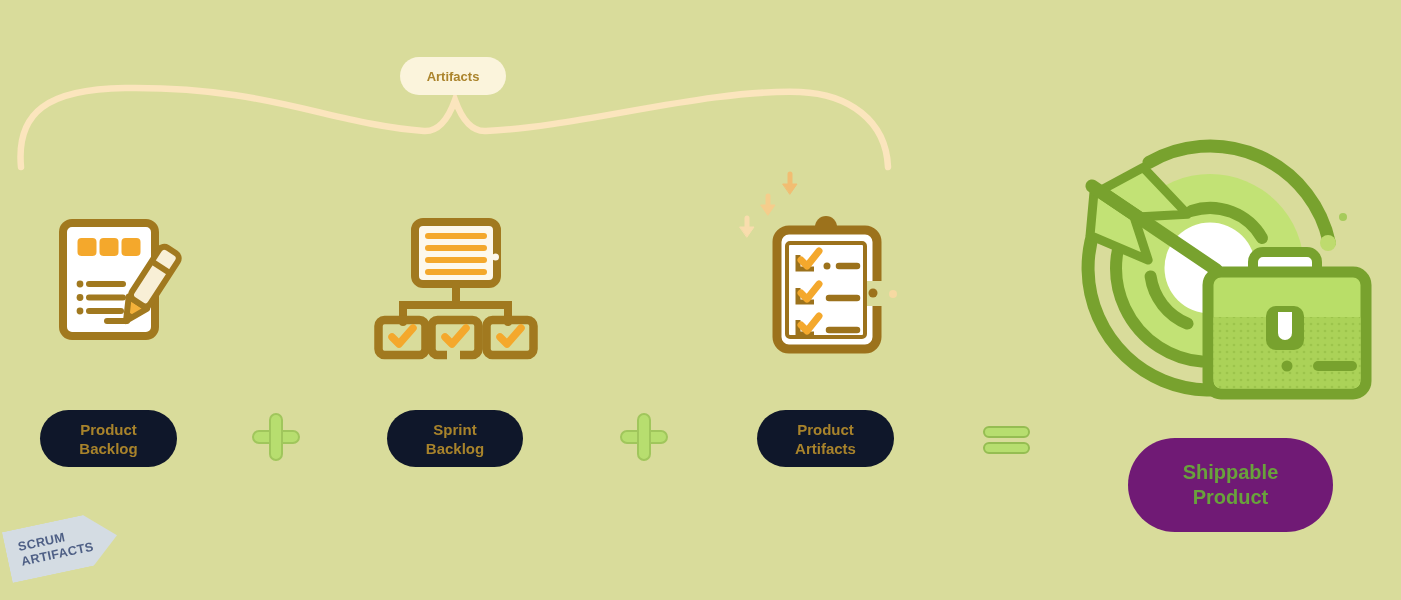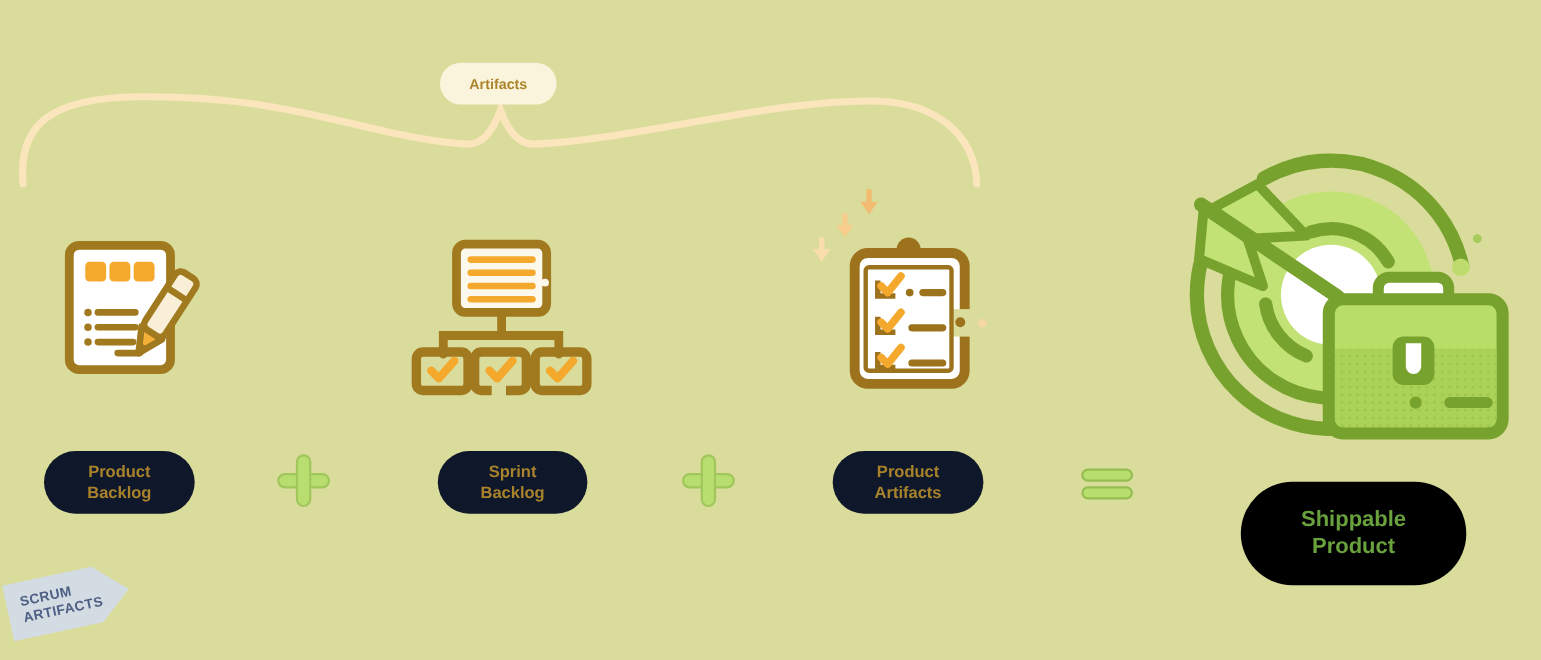--- a/index.html
+++ b/index.html
@@ -13,25 +13,25 @@
     display:flex;flex-direction:column;align-items:center;justify-content:center;
     color:#a8832b;font-weight:bold;font-size:15px;line-height:19px;text-align:center;
   }
   .pill span{display:block;}
   .badge{
     position:absolute;left:400px;top:57px;width:106px;height:38px;
     background:#fbf4dc;border-radius:19px;display:flex;align-items:center;justify-content:center;
     color:#ab842c;font-weight:bold;font-size:13px;
   }
   .pill.p1{left:40px;top:410px;width:137px;height:57px;}
-  .pill.p2{left:398px;top:410px;width:136px;height:57px;}
+  .pill.p2{left:387px;top:410px;width:136px;height:57px;}
   .pill.p3{left:757px;top:410px;width:137px;height:57px;}
   .result-pill{
     position:absolute;left:1128px;top:438px;width:205px;height:94px;
-    background:#000000;border-radius:47px;display:flex;flex-direction:column;
+    background:#701a75;border-radius:47px;display:flex;flex-direction:column;
     align-items:center;justify-content:center;color:#69a23c;font-weight:bold;
     font-size:20px;line-height:25px;text-align:center;
   }
   .plus{position:absolute;width:48px;height:48px;}
   .plus .h,.plus .v{position:absolute;background:#b7de6f;border:2px solid #a0c65c;box-sizing:border-box;border-radius:8px;}
   .plus .h{left:0;top:17px;width:48px;height:14px;}
   .plus .v{left:17px;top:0;width:14px;height:48px;}
   .plus.op1{left:252px;top:413px;}
   .plus.op2{left:620px;top:413px;}
   .equals{position:absolute;left:981px;top:425px;width:50px;height:31px;}

